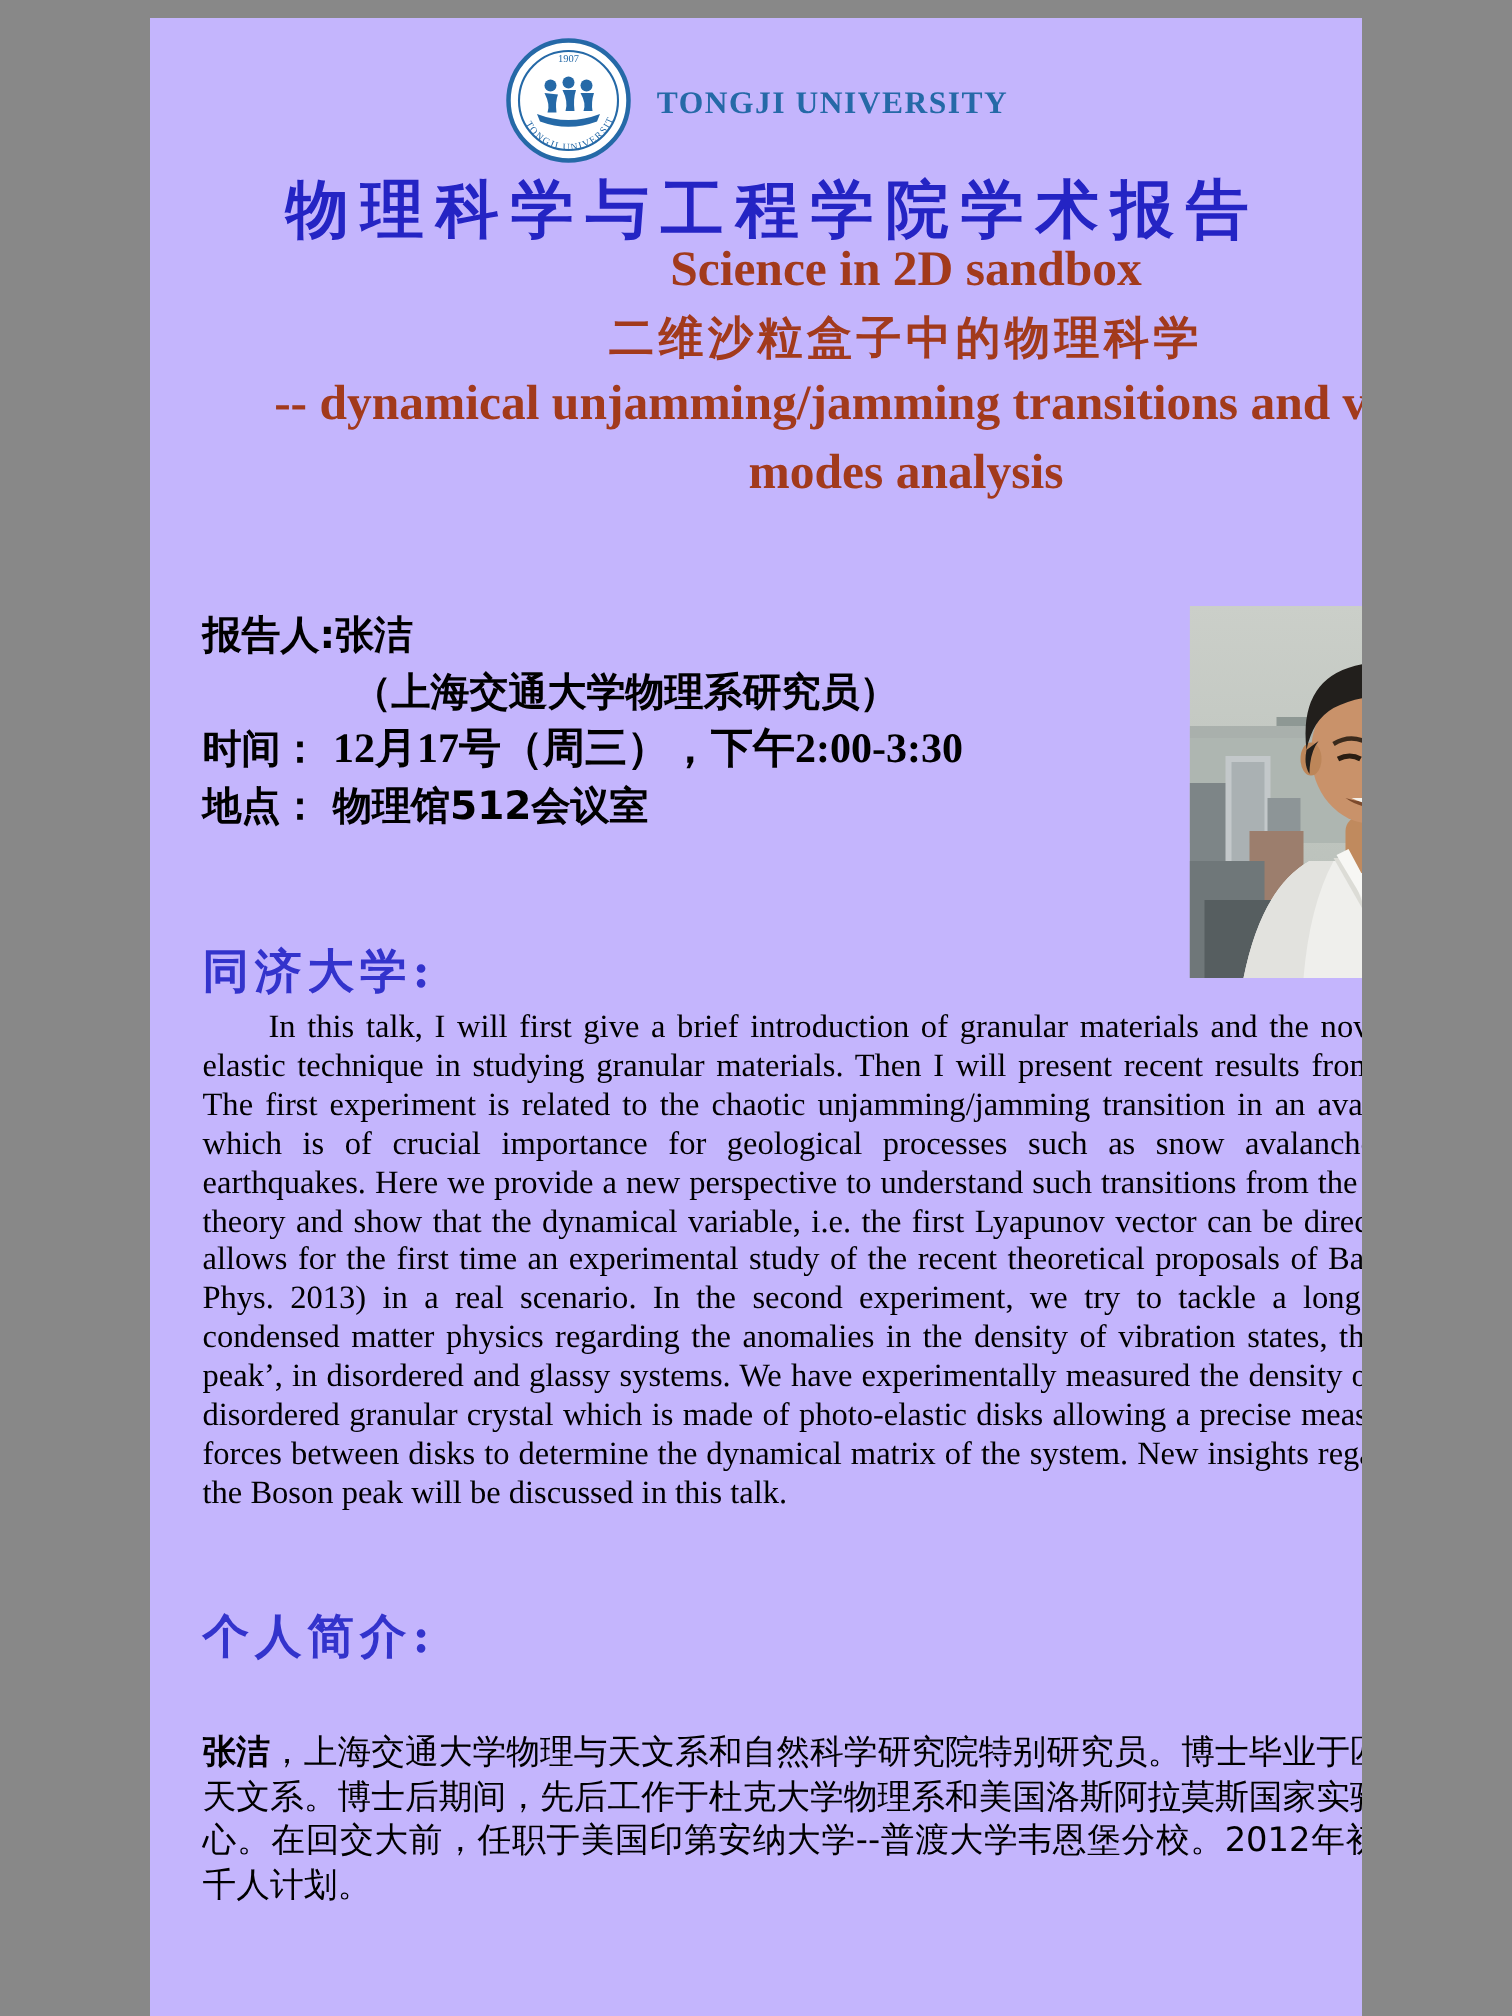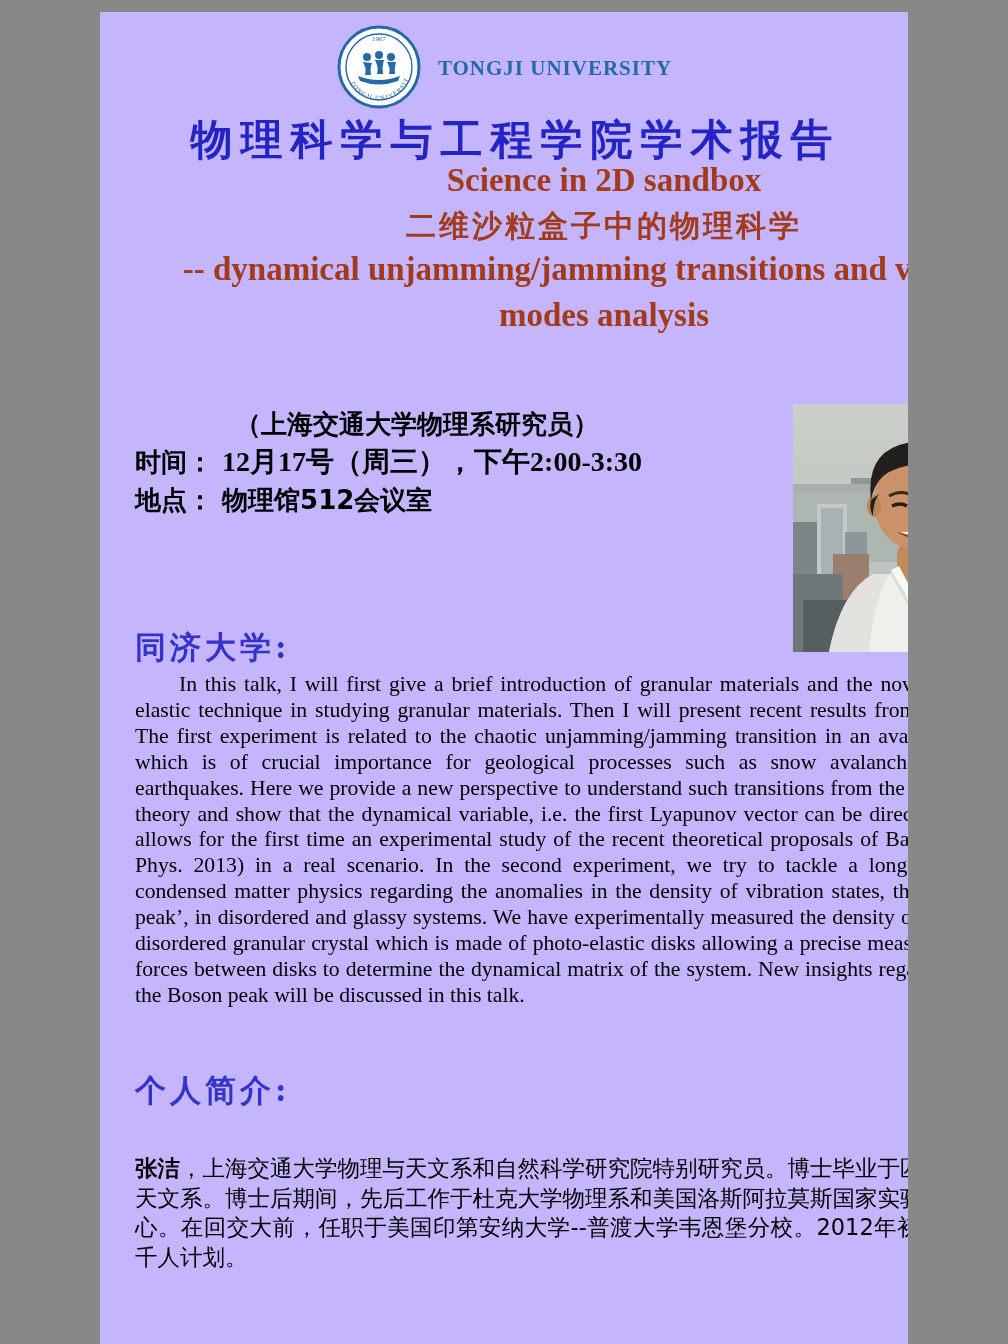--- a/index.html
+++ b/index.html
@@ -117,20 +117,21 @@
 
   <div class="dept-heading">物理科学与工程学院学术报告</div>
 
   <div class="talk-title">
     <div class="en">Science in 2D sandbox</div>
     <div class="cn">二维沙粒盒子中的物理科学</div>
     <div class="sub">-- dynamical unjamming/jamming transitions and vibration modes analysis</div>
   </div>
 
   <div class="details">
+    <div><span>报告人:</span><span>张洁</span></div>
     <div class="indent">（上海交通大学物理系研究员）</div>
     <div><span>时间：</span> <span class="num">12月17号（周三），下午2:00-3:30</span></div>
     <div><span>地点：</span> <span>物理馆512会议室</span></div>
   </div>
 
   <div class="photo">
     <svg width="238" height="248" viewBox="0 0 238 248">
       <defs>
         <linearGradient id="sky" x1="0" y1="0" x2="0" y2="1">
           <stop offset="0" stop-color="#cbcfc9"></stop>

